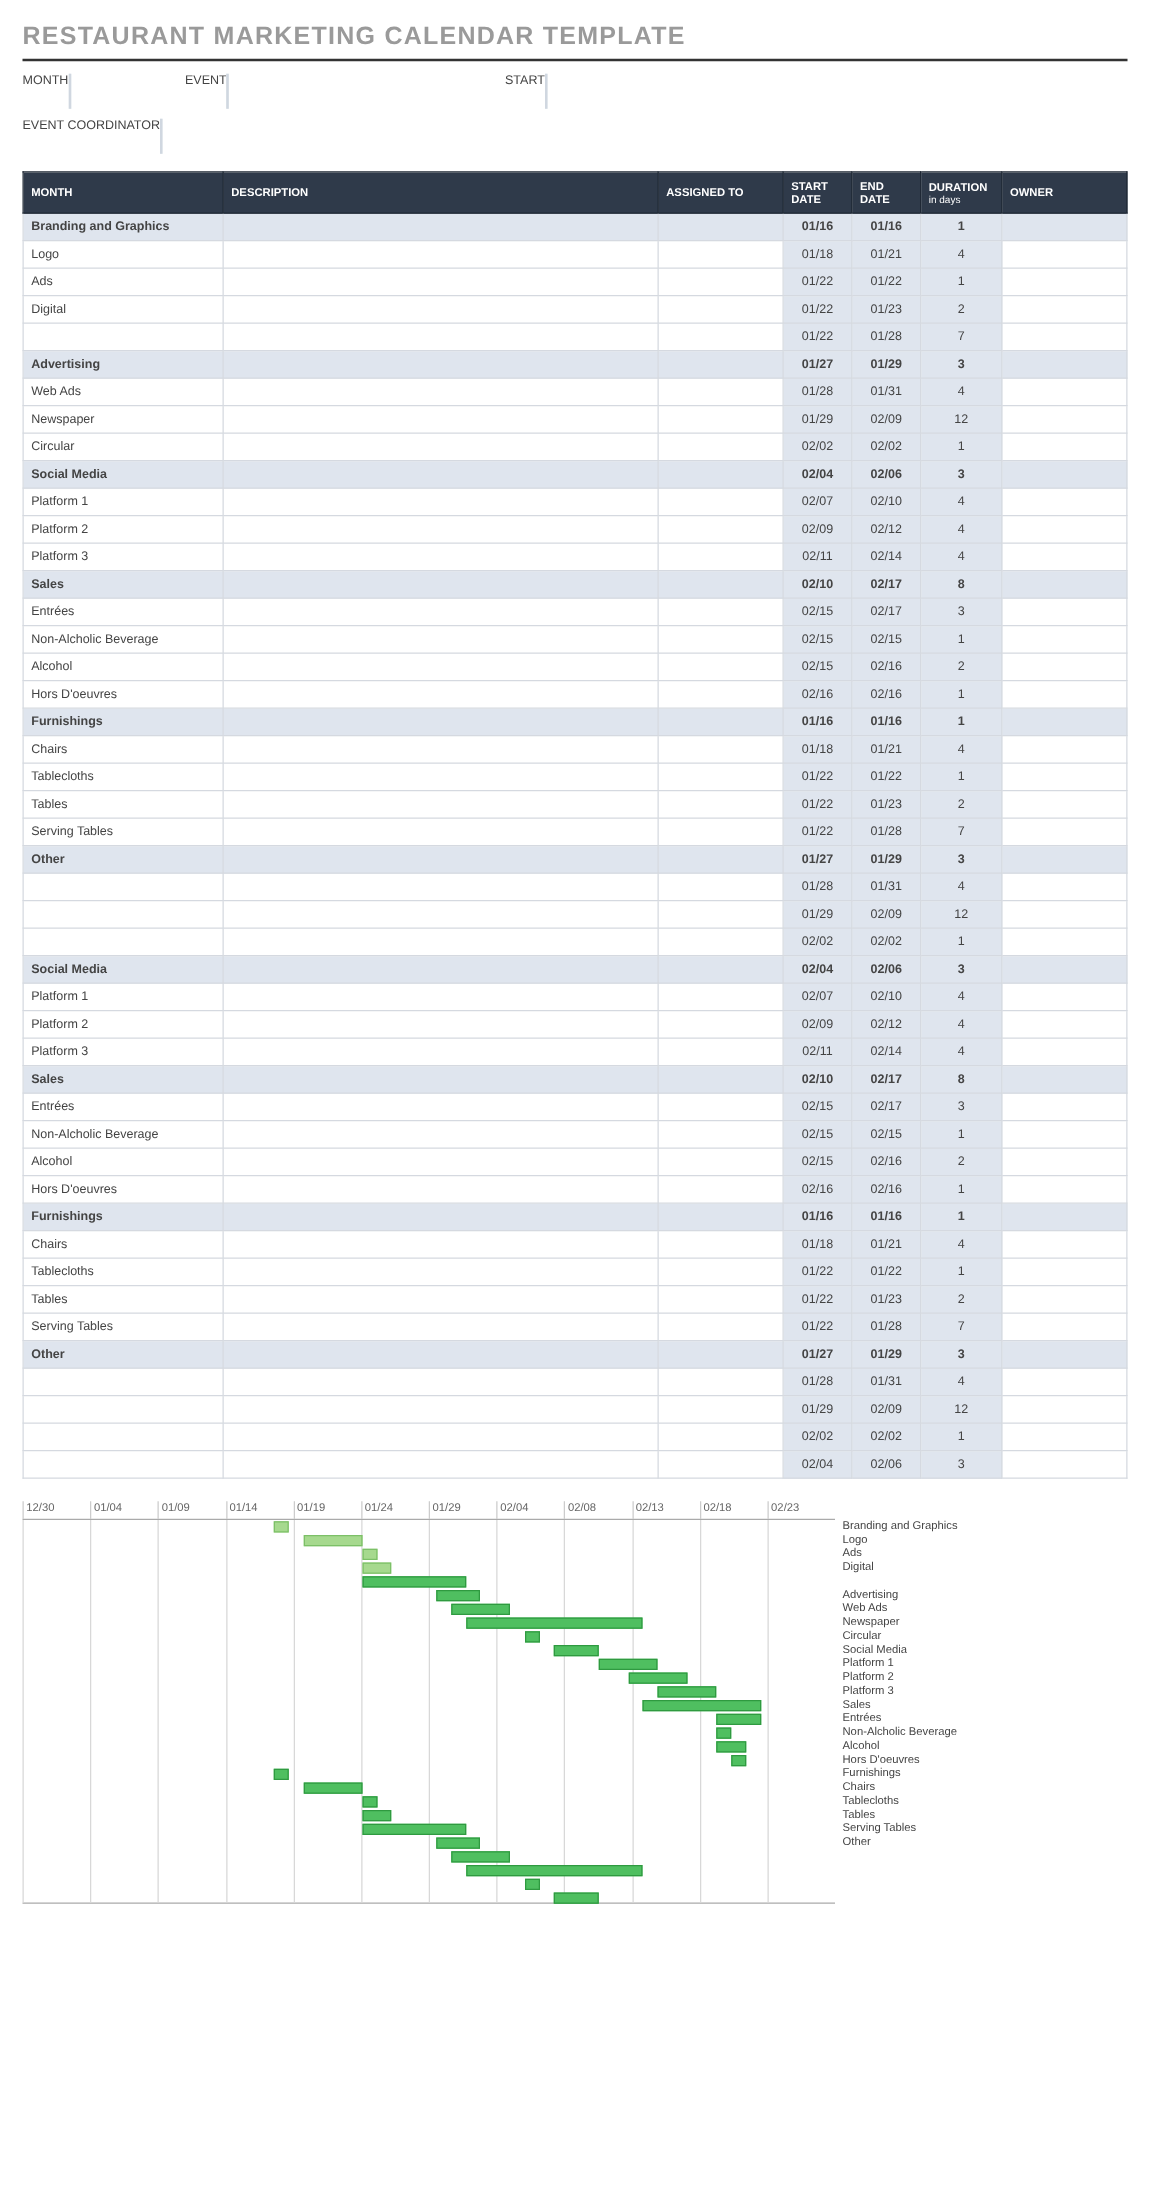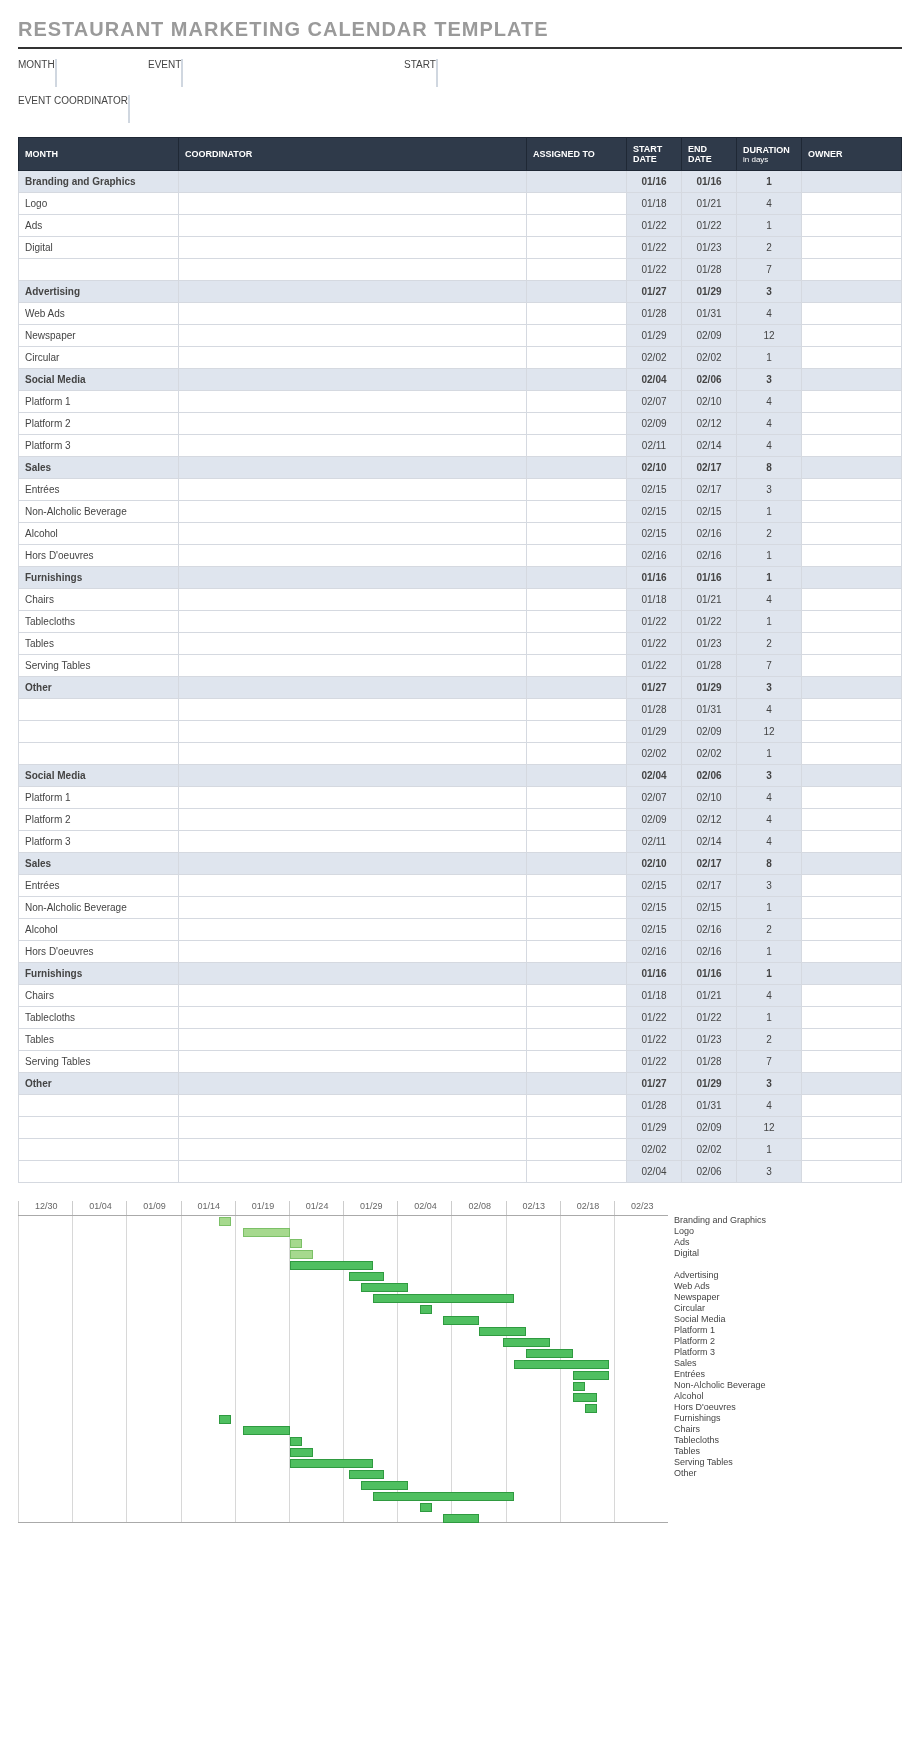--- a/index.html
+++ b/index.html
@@ -67,21 +67,21 @@
   .gantt-axis {
     display:flex;
     font-size:9px;
     color:#666;
     height:14px;
   }
   .gantt-tick {
     flex:1;
     text-align:left;
     border-left:1px solid #ccc;
-    padding-left:16px;
+    padding-left:2px;
     white-space: nowrap;
   }
   .gantt-body {
     position:relative;
     border-top:1px solid #aaa;
     border-bottom:1px solid #aaa;
   }
   .gantt-grid {
     position:absolute; inset:0;
     display:flex;
@@ -141,21 +141,21 @@
       <col>
       <col style="width:100px">
     <col style="width:55px">
       <col style="width:55px">
       <col style="width:65px">
       <col style="width:100px">
   </colgroup>
   <thead>
     <tr>
       <th>MONTH</th>
-      <th>COORDINATOR</th>
+      <th>DESCRIPTION</th>
       <th>ASSIGNED TO</th>
       <th class="center">START DATE</th>
       <th class="center">END DATE</th>
       <th class="center">
         <span>DURATION</span><span class="sub">in days</span>
       </th>
       <th>OWNER</th>
     </tr>
   </thead>
   <tbody id="tbody">

